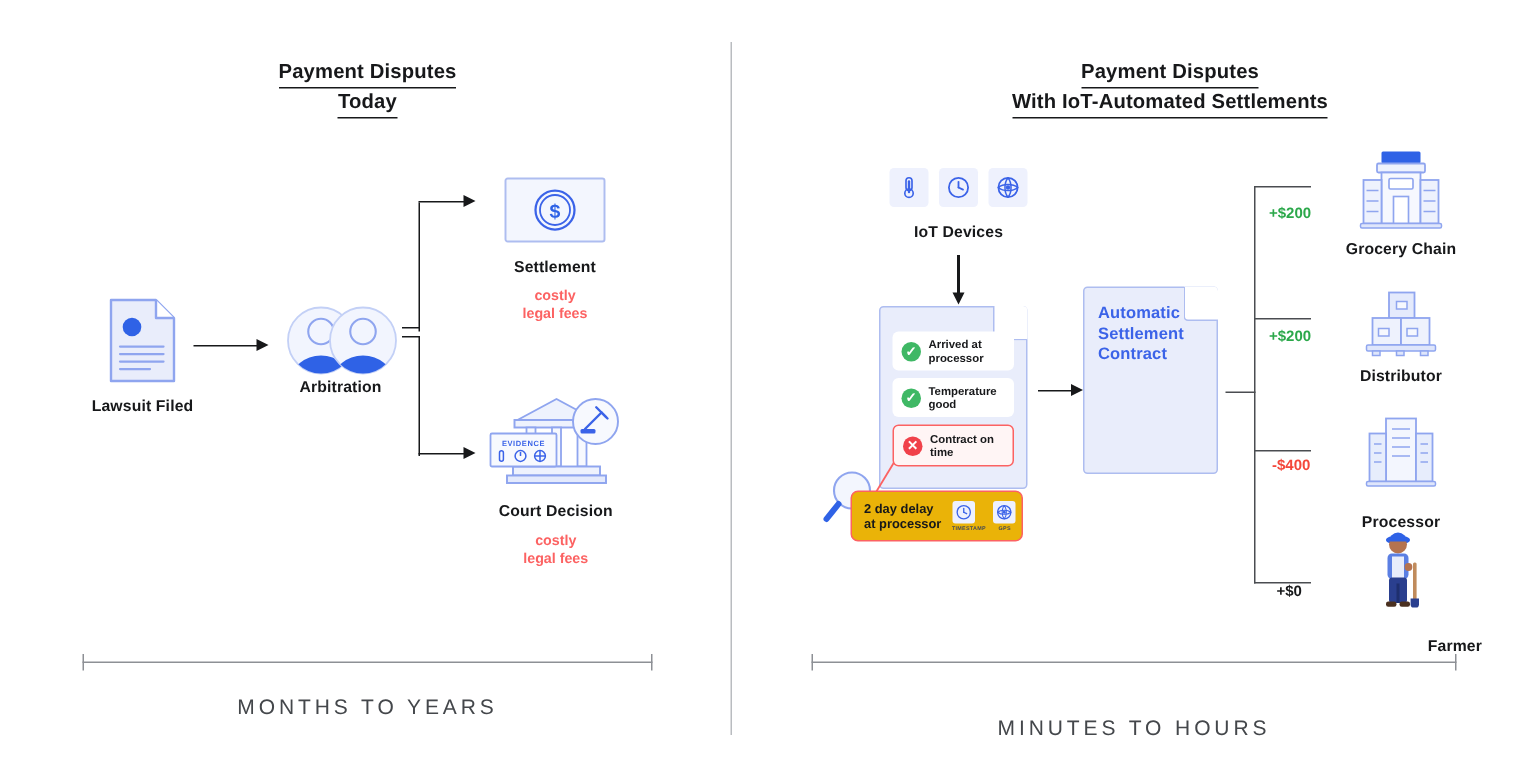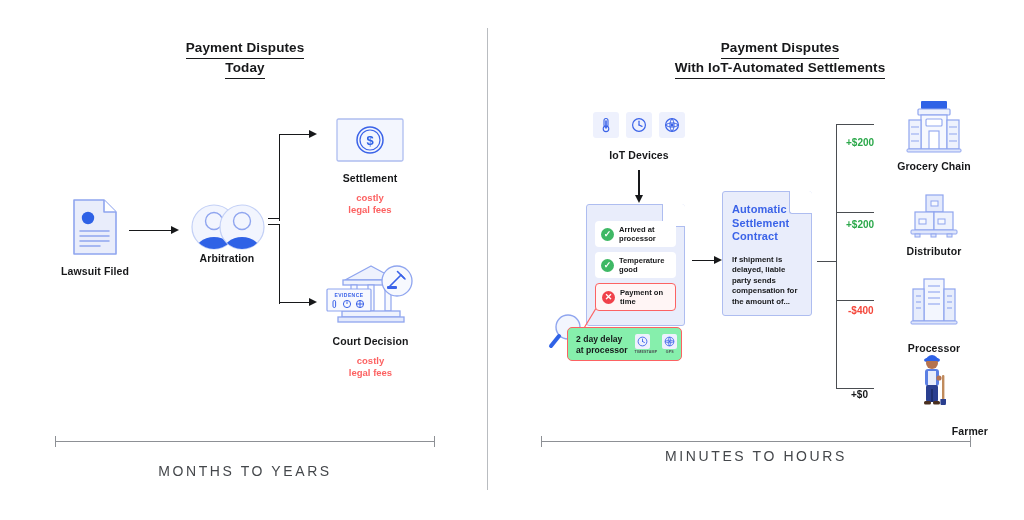--- a/index.html
+++ b/index.html
@@ -134,24 +134,24 @@
     line-height: 13.5px; letter-spacing: .1px;
   }
   .contract-body {
     font-size: 7.8px; font-weight: 700; color: #17181a;
     line-height: 10.6px;
   }
 
   
   .callout {
     position: absolute;
-    background: #86efac;
+    background: #eab308;
     border: 1.3px solid #fc6262;
     border-radius: 5px;
-    display: flex; gap: 7px;
+    display: flex; align-items: center; gap: 7px;
     padding: 6px 8px;
   }
   .callout-txt {
     font-size: 8.6px; font-weight: 700; color: #17181a;
     line-height: 10.5px; white-space: nowrap;
   }
   .mini-ico-wrap { text-align: center; }
   .mini-ico {
     width: 15px; height: 15px;
     background: #eef1fd; border-radius: 2px;
@@ -359,21 +359,21 @@
       <div class="chk-row">
         <div class="chk-ico ok">✓</div>
         <div class="chk-txt">
           <div>Temperature</div>
           <div>good</div>
         </div>
       </div>
       <div class="chk-row fail">
         <div class="chk-ico bad">✕</div>
         <div class="chk-txt">
-          <div>Payment on</div>
+          <div>Contract on</div>
           <div>time</div>
         </div>
       </div>
     </div>
   </div>
 
   <svg class="abs" style="left:562px; top:300px; width:60px; height:50px; overflow:visible;">
     <line x1="36" y1="5" x2="16" y2="38" stroke="#fc6262" stroke-width="1.2"></line>
   </svg>
 
@@ -417,21 +417,20 @@
     <div class="abs arrow-head" style="left:22px; top:0;"></div>
   </div>
 
   <div class="doc" style="left:722px; top:191px; width:90px; height:125px;">
     <div style="position:relative; z-index:2; padding:11px 9px 0 9px;">
       <div class="contract-title">
         <div>Automatic</div>
         <div>Settlement</div>
         <div>Contract</div>
       </div>
-      <div class="contract-body" style="margin-top:11px;">If shipment is delayed, liable party sends compensation for the amount of...</div>
     </div>
   </div>
 
   <div class="abs" style="left:817px; top:124px; width:60px; height:265px;">
 
     <div class="abs br-h" style="left:0; top:137px; width:20px;"></div>
 
     <div class="abs br-v" style="left:19px; top:0; height:265px;"></div>
 
     <div class="abs br-h" style="left:19px; top:0;   width:38px;"></div>
@@ -530,16 +529,16 @@
     </div>
     <div class="node-label" style="margin-top:20px;text-align:right;">Farmer</div>
   </div>
 
   <div class="abs" style="left:541px; top:436px; width:430px;">
     <div style="position:relative; height:12px;">
       <div class="abs tl-cap" style="left:0; top:0;"></div>
       <div class="abs tl-line" style="left:0; top:5px; width:430px;"></div>
       <div class="abs tl-cap" style="left:429px; top:0;"></div>
     </div>
-    <div class="tl-label" style="margin-top:0;">MINUTES TO HOURS</div>
+    <div class="tl-label" style="margin-top:29px;">MINUTES TO HOURS</div>
   </div>
 
 </div>
 
 </body></html>

